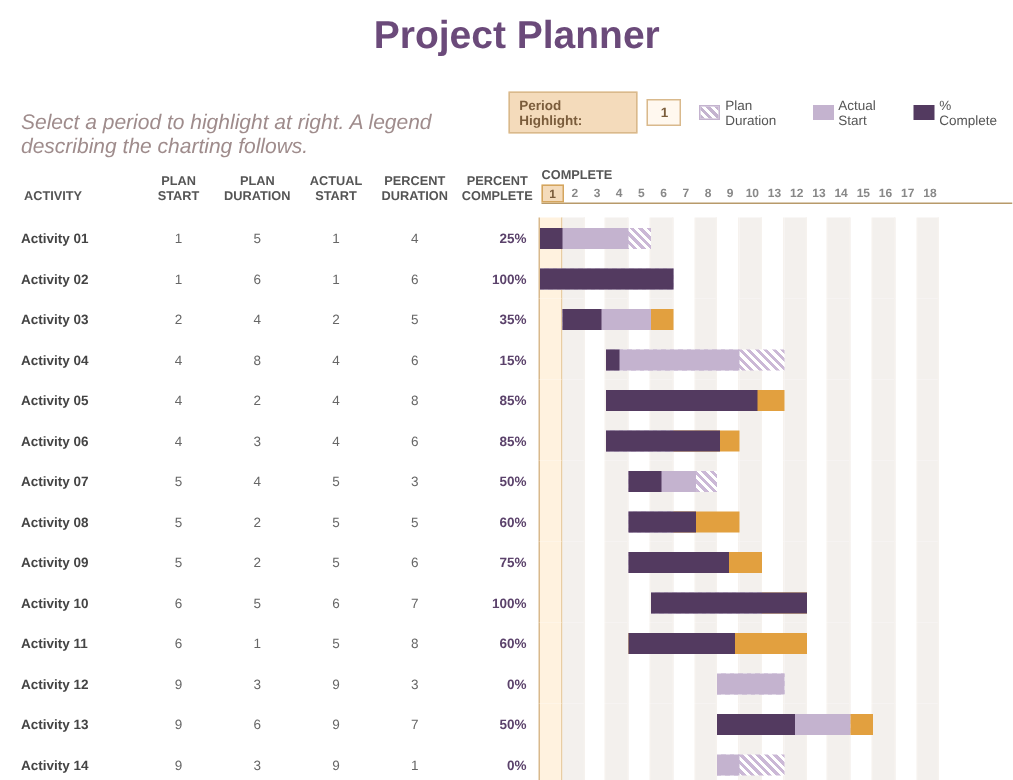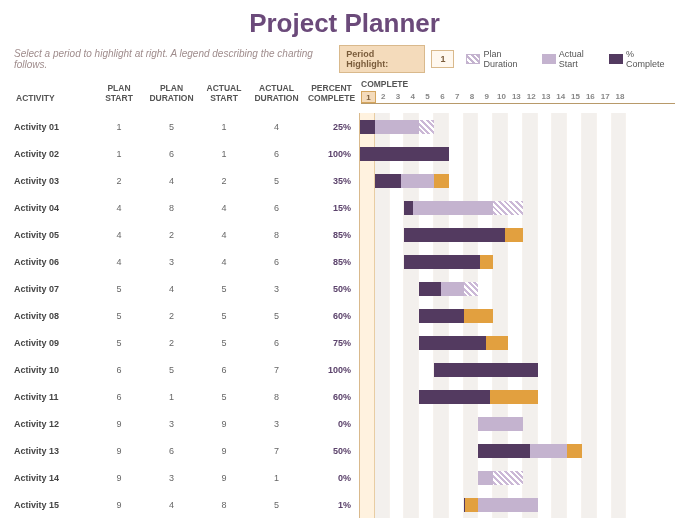--- a/index.html
+++ b/index.html
@@ -20,23 +20,24 @@
     text-align: center;
   }
   .toprow {
     display: flex;
     align-items: center;
     padding: 6px 0 6px 14px;
     gap: 6px;
   }
   .instr {
     font-style: italic;
-    font-size: 10px;
+    font-size: 14px;
     color: #9f8c8c;
     width: 320px;
+    margin-top: 28px;
   }
   .ph-label {
     background: #f4dbbb;
     border: 1px solid #d9b98c;
     font-size: 9px;
     font-weight: 600;
     color: #7a5c3b;
     padding: 3px 6px;
   }
   .ph-value {
@@ -163,21 +164,21 @@
         <span>% Complete</span>
       </div>
   </div>
 </div>
 
 <div class="grid" id="grid">
   <div class="hdr left">ACTIVITY</div>
   <div class="hdr">PLAN START</div>
   <div class="hdr">PLAN DURATION</div>
   <div class="hdr">ACTUAL START</div>
-  <div class="hdr">ACTUAL DURATION</div>
+  <div class="hdr">PERCENT DURATION</div>
   <div class="hdr">PERCENT COMPLETE</div>
   <div class="periods-hdr">
     <span>COMPLETE</span>
     <div class="period-nums" id="period-nums">
         <span class="hl">1</span>
         <span>2</span>
         <span>3</span>
         <span>4</span>
         <span>5</span>
         <span>6</span>

